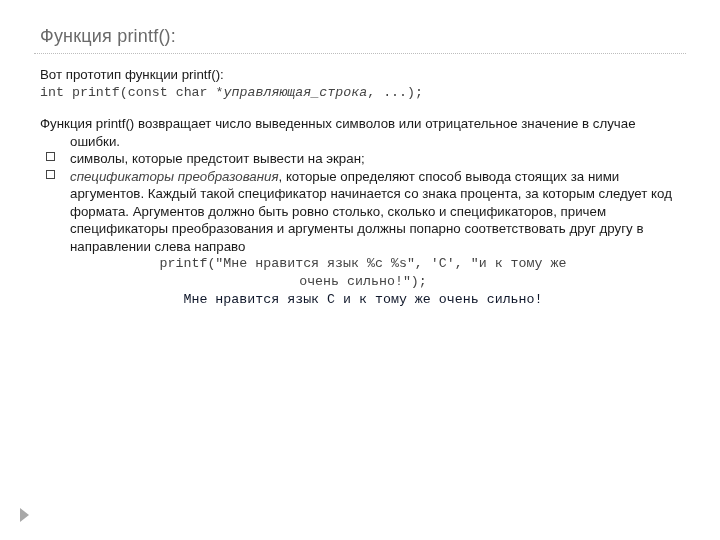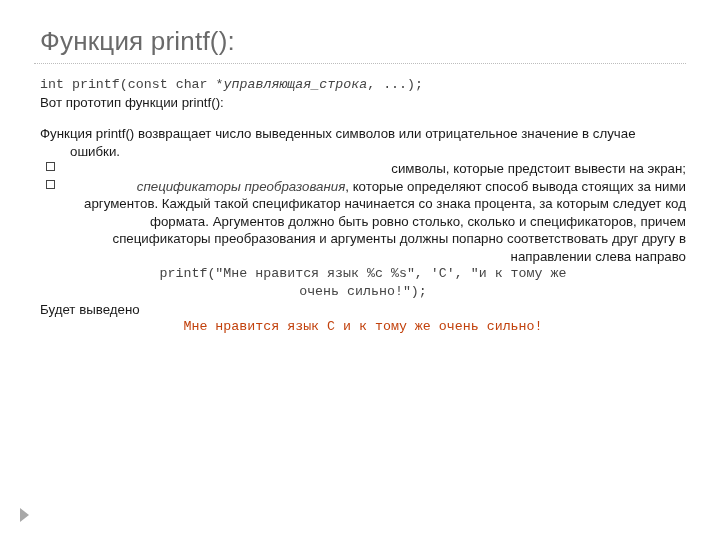--- a/index.html
+++ b/index.html
@@ -7,21 +7,21 @@
     width: 720px;
     height: 540px;
     background: #fff;
     font-family: "Segoe UI", Arial, sans-serif;
     color: #1a1a1a;
     padding: 26px 34px 20px 34px;
     position: relative;
     overflow: hidden;
   }
   .title {
-    font-size: 26px;
+    font-size: 18px;
     color: #6a6a6a;
     font-weight: 400;
     letter-spacing: .2px;
     margin-bottom: 6px;
     padding-left: 6px;
   }
   .dots {
     border-bottom: 1px dotted #bdbdbd;
     margin-bottom: 12px;
   }
@@ -33,39 +33,39 @@
   .para { margin: 0; }
   .code1 {
     font-family: "Courier New", monospace;
     color: #444;
     font-size: 13.3px;
     white-space: pre;
   }
   .ital1 { font-style: italic; color: #444; }
   .hang { padding-left: 30px; text-indent: -30px; }
   ul.bul { list-style: none; margin: 0; padding: 0; }
-  ul.bul li { padding-left: 30px; position: relative; text-align: right; }
+  ul.bul li { padding-left: 30px; position: relative; }
   ul.bul li .bullet {
     position: absolute;
     left: 6px; top: 2px;
     width: 9px; height: 9px;
     border: 1px solid #444;
     display: inline-block;
   }
   .code-call {
     font-family: "Courier New", monospace;
     font-size: 13.3px;
     color: #444;
     text-align: center;
     padding: 0 30px;
   }
   .code-out {
     font-family: "Courier New", monospace;
     font-size: 13.3px;
-    color: #c2410c;
+    color: #0f172a;
     text-align: center;
   }
   .gap { height: 14px; }
   .pager {
     position: absolute;
     left: 20px;
     bottom: 18px;
     width: 0; height: 0;
     border-top: 7px solid transparent;
     border-bottom: 7px solid transparent;
@@ -73,23 +73,23 @@
   }
 </style>
 </head>
 <body>
 
 <div class="title">Функция printf():</div>
 <div class="dots"></div>
 
 <div class="content">
 
+  <p class="para">Вот прототип функции printf():</p>
+
   <p class="para code1"><span>int printf(const char *</span><span class="ital1">управляющая_строка</span><span>, ...);</span></p>
-
-  <p class="para">Вот прототип функции printf():</p>
 
   <div class="gap"></div>
 
   <p class="para hang">Функция printf() возвращает число выведенных символов или отрицательное значение в случае ошибки.</p>
 
 
   <ul class="bul">
     <li>
       <span class="bullet"></span>
       <span>символы, которые предстоит вывести на экран;</span>
@@ -97,21 +97,20 @@
     <li>
       <span class="bullet"></span>
       <span class="ital1">спецификаторы преобразования</span><span>, которые определяют способ вывода стоящих за ними аргументов. Каждый такой спецификатор начинается со знака процента, за которым следует код формата. Аргументов должно быть ровно столько, сколько и спецификаторов, причем спецификаторы преобразования и аргументы должны попарно соответствовать друг другу в направлении слева направо</span>
     </li>
   </ul>
 
 
   <div class="code-call">printf("Мне нравится язык %c %s", 'C', "и к тому же</div>
   <div class="code-call">очень сильно!");</div>
 
-  <p class="para">Будет выведено</p>
   <div class="code-out">Мне нравится язык C и к тому же очень сильно!</div>
 
   <div class="gap"></div>
 
 
 </div>
 
 <div class="pager"></div>
 
 </body></html>

